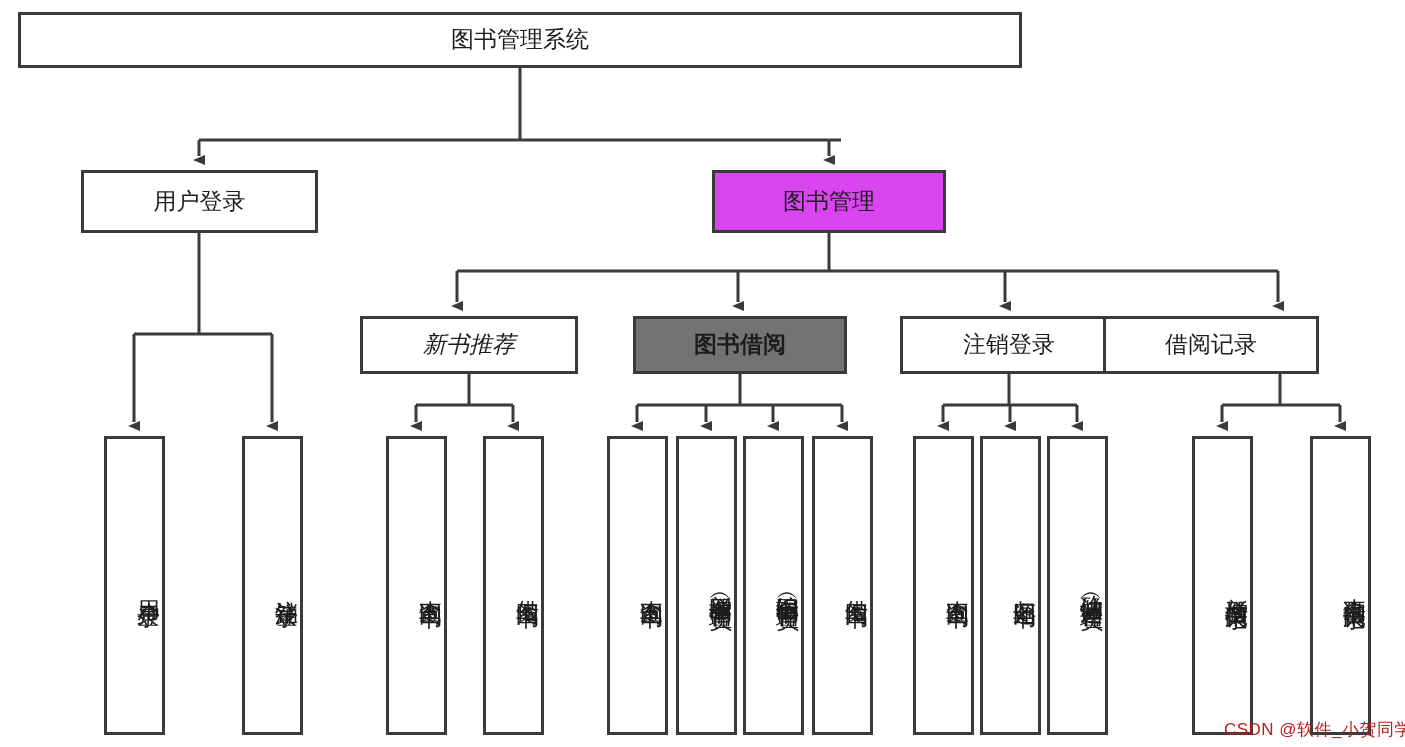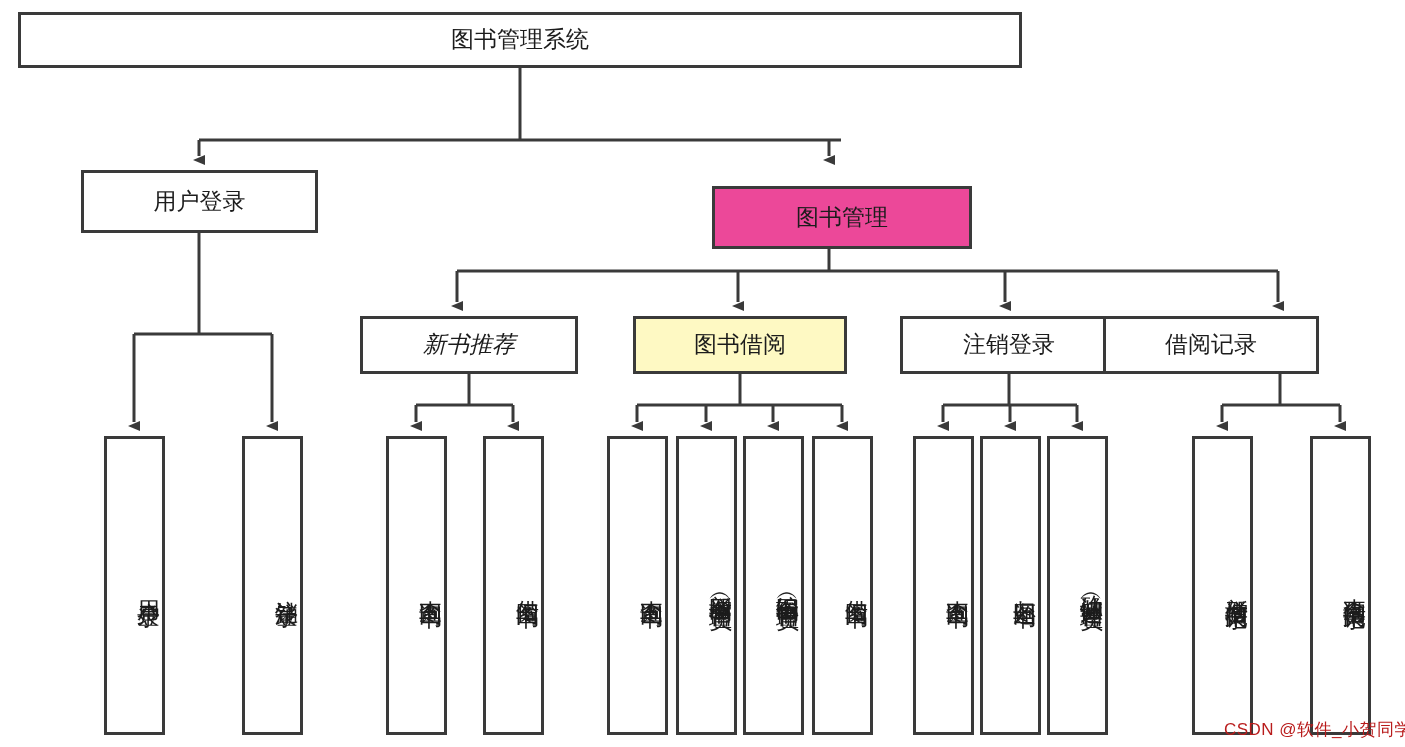--- a/index.html
+++ b/index.html
@@ -115,24 +115,24 @@
       <path d="M1280,374 L1280,405"></path>
       <path d="M1222,405 L1340,405"></path>
       <path d="M1222,405 L1222,422" marker-end="url(#arrow)"></path>
       <path d="M1340,405 L1340,422" marker-end="url(#arrow)"></path>
     </g>
   </svg>
 
   <div class="node h" style="left: 18px; top: 12px; width: 1004px; height: 56px; border-color: rgb(58, 58, 58); background: rgb(255, 255, 255); color: rgb(28, 28, 28);">图书管理系统</div>
 
   <div class="node h" style="left: 81px; top: 170px; width: 237px; height: 63px; border-color: rgb(58, 58, 58); background: rgb(255, 255, 255); color: rgb(28, 28, 28);">用户登录</div>
-  <div class="node h" style="left: 712px; top: 186px; width: 260px; height: 63px; border-color: rgb(58, 58, 58); background: #ec4899; color: rgb(28, 28, 28);">图书管理</div>
+  <div class="node h" style="left: 712px; top: 170px; width: 234px; height: 63px; border-color: rgb(58, 58, 58); background: #d946ef; color: rgb(28, 28, 28);">图书管理</div>
 
   <div class="node h" style="left: 360px; top: 316px; width: 218px; height: 58px; border-color: rgb(58, 58, 58); background: rgb(255, 255, 255); color: rgb(28, 28, 28); font-style: italic;">新书推荐</div>
-  <div class="node h" style="left: 633px; top: 316px; width: 214px; height: 58px; border-color: rgb(58, 58, 58); background: #fef9c3; color: rgb(28, 28, 28);">图书借阅</div>
+  <div class="node h" style="left: 633px; top: 316px; width: 214px; height: 58px; border-color: rgb(58, 58, 58); background: #737373; color: rgb(28, 28, 28); font-weight: bold;">图书借阅</div>
   <div class="node h" style="left: 900px; top: 316px; width: 218px; height: 58px; border-color: rgb(58, 58, 58); background: rgb(255, 255, 255); color: rgb(28, 28, 28);">注销登录</div>
   <div class="node h" style="left: 1103px; top: 316px; width: 216px; height: 58px; border-color: rgb(58, 58, 58); background: rgb(255, 255, 255); color: rgb(28, 28, 28);">借阅记录</div>
 
   <div class="node v" style="left: 104px; top: 436px; width: 61px; height: 299px; border-color: rgb(58, 58, 58); background: rgb(255, 255, 255); color: rgb(28, 28, 28);">用户登录</div>
   <div class="node v" style="left: 242px; top: 436px; width: 61px; height: 299px; border-color: rgb(58, 58, 58); background: rgb(255, 255, 255); color: rgb(28, 28, 28);">注销登录</div>
   <div class="node v" style="left: 386px; top: 436px; width: 61px; height: 299px; border-color: rgb(58, 58, 58); background: rgb(255, 255, 255); color: rgb(28, 28, 28);">查询图书</div>
   <div class="node v" style="left: 483px; top: 436px; width: 61px; height: 299px; border-color: rgb(58, 58, 58); background: rgb(255, 255, 255); color: rgb(28, 28, 28);">借阅图书</div>
   <div class="node v" style="left: 607px; top: 436px; width: 61px; height: 299px; border-color: rgb(58, 58, 58); background: rgb(255, 255, 255); color: rgb(28, 28, 28);">查询图书</div>
   <div class="node v tall-start" style="left: 676px; top: 436px; width: 61px; height: 299px; border-color: rgb(58, 58, 58); background: rgb(255, 255, 255); color: rgb(28, 28, 28);">新增图书（管理员）</div>
   <div class="node v tall-start" style="left: 743px; top: 436px; width: 61px; height: 299px; border-color: rgb(58, 58, 58); background: rgb(255, 255, 255); color: rgb(28, 28, 28);">编辑图书（管理员）</div>

